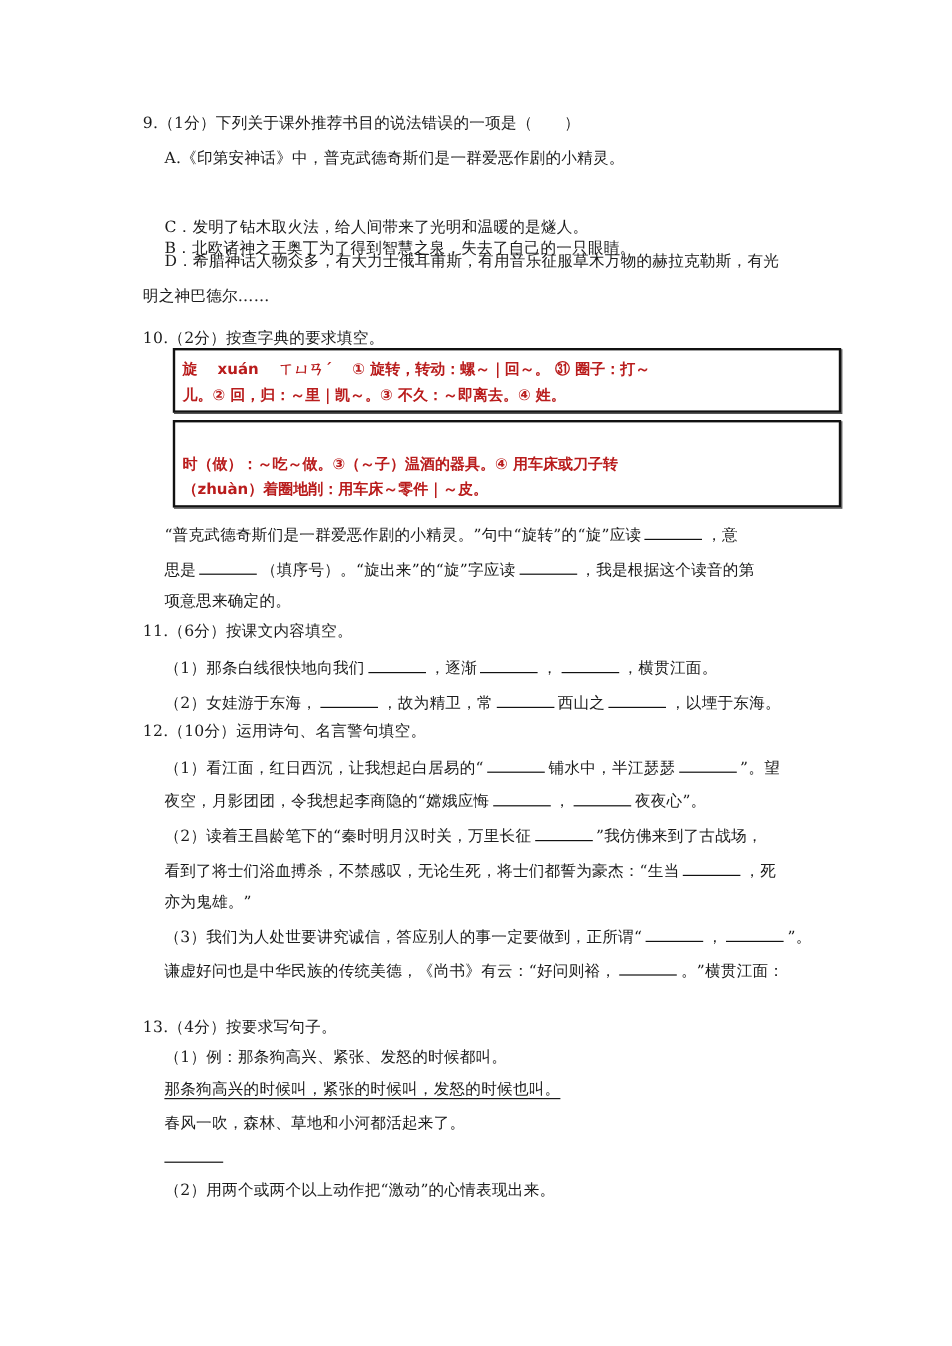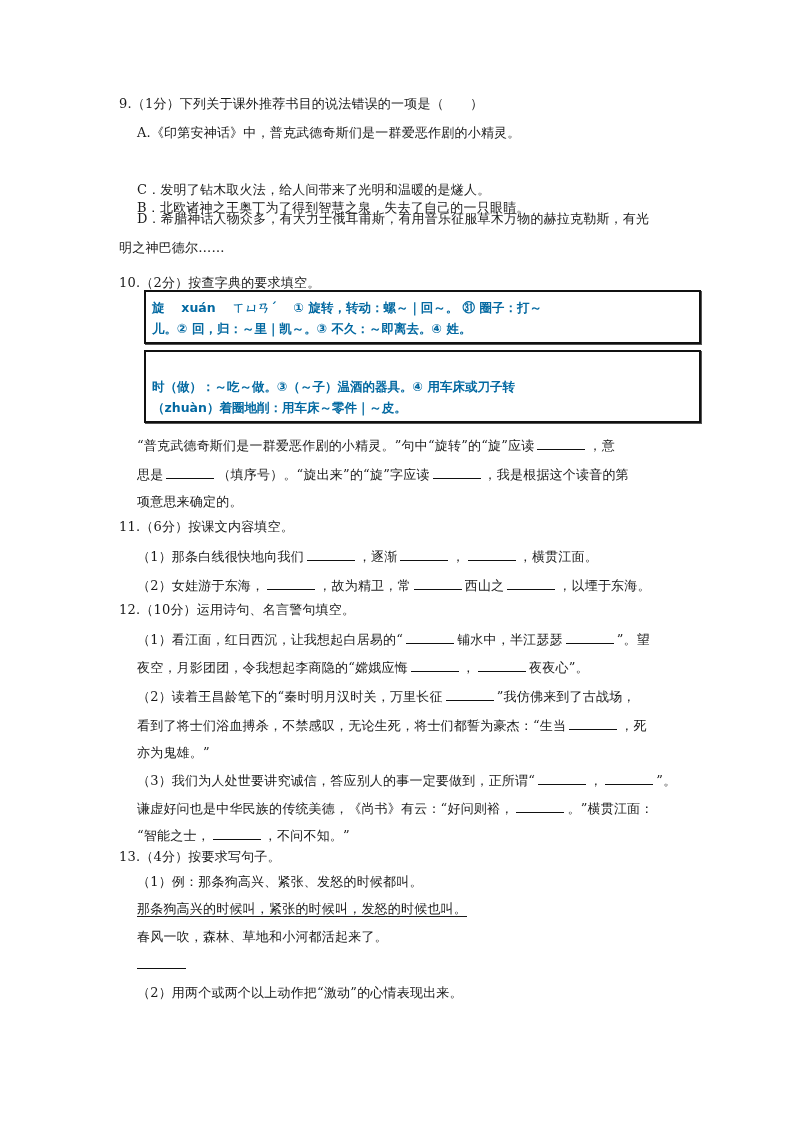--- a/index.html
+++ b/index.html
@@ -2,21 +2,21 @@
 <html><head>
 <meta charset="utf-8">
 <style>
   html, body { margin:0; padding:0; background:#ffffff; }
   body { width:793px; height:1122px; position:relative; overflow:hidden;
          font-family:"DejaVu Serif", "Liberation Serif", serif; color:#1a1a1a; }
   .page { position:absolute; left:0; top:0; width:793px; height:1122px;border-radius:16px; }
   .line { position:absolute; font-size:13px; line-height:18px; white-space:nowrap; letter-spacing:0.2px; }
   .blank { display:inline-block; width:48px; border-bottom:1px solid #111; height:13px; vertical-align:baseline; margin:0 3px; }
   .dict-box { position:absolute; border:2px solid #111; box-shadow:1px 1px 0 #555; background:#fff;
-              font-family:"DejaVu Sans", "Liberation Sans", sans-serif; font-weight:bold; color:#0369a1; }
+              font-family:"DejaVu Sans", "Liberation Sans", sans-serif; font-weight:bold; color:#b91c1c; }
   .dict-line { position:absolute; font-size:12.5px; line-height:16px; white-space:nowrap; }
   .underlined { text-decoration:underline; text-underline-offset:3px; }
   .answer-line { position:absolute; height:1px; background:#111; }
 </style>
 </head>
 <body>
 
 <div class="page">
 
   <div class="line" style="left:119px;top:95px;">9.（1分）下列关于课外推荐书目的说法错误的一项是（　　）</div>
@@ -67,23 +67,20 @@
   <div class="line" style="left:137px;top:716px;">
     <span>看到了将士们浴血搏杀，不禁感叹，无论生死，将士们都誓为豪杰：“生当</span><span class="blank"></span><span>，死</span>
   </div>
   <div class="line" style="left:137px;top:744px;">亦为鬼雄。”</div>
   <div class="line" style="left:137px;top:771px;">
     <span>（3）我们为人处世要讲究诚信，答应别人的事一定要做到，正所谓“</span><span class="blank"></span><span>，</span><span class="blank"></span><span>”。</span>
   </div>
   <div class="line" style="left:137px;top:799px;">
     <span>谦虚好问也是中华民族的传统美德，《尚书》有云：“好问则裕，</span><span class="blank"></span><span>。”横贯江面：</span>
   </div>
-  <div class="line" style="left:137px;top:826px;">
-    <span>“智能之士，</span><span class="blank"></span><span>，不问不知。”</span>
-  </div>
 
   <div class="line" style="left:119px;top:848px;">13.（4分）按要求写句子。</div>
   <div class="line" style="left:137px;top:873px;">（1）例：那条狗高兴、紧张、发怒的时候都叫。</div>
   <div class="line underlined" style="left:137px;top:900px;">那条狗高兴的时候叫，紧张的时候叫，发怒的时候也叫。</div>
   <div class="line" style="left:137px;top:928px;">春风一吹，森林、草地和小河都活起来了。</div>
   <div class="answer-line" style="left:137px;top:968px;width:49px;"></div>
   <div class="line" style="left:137px;top:984px;">（2）用两个或两个以上动作把“激动”的心情表现出来。</div>
 
 </div>
 

